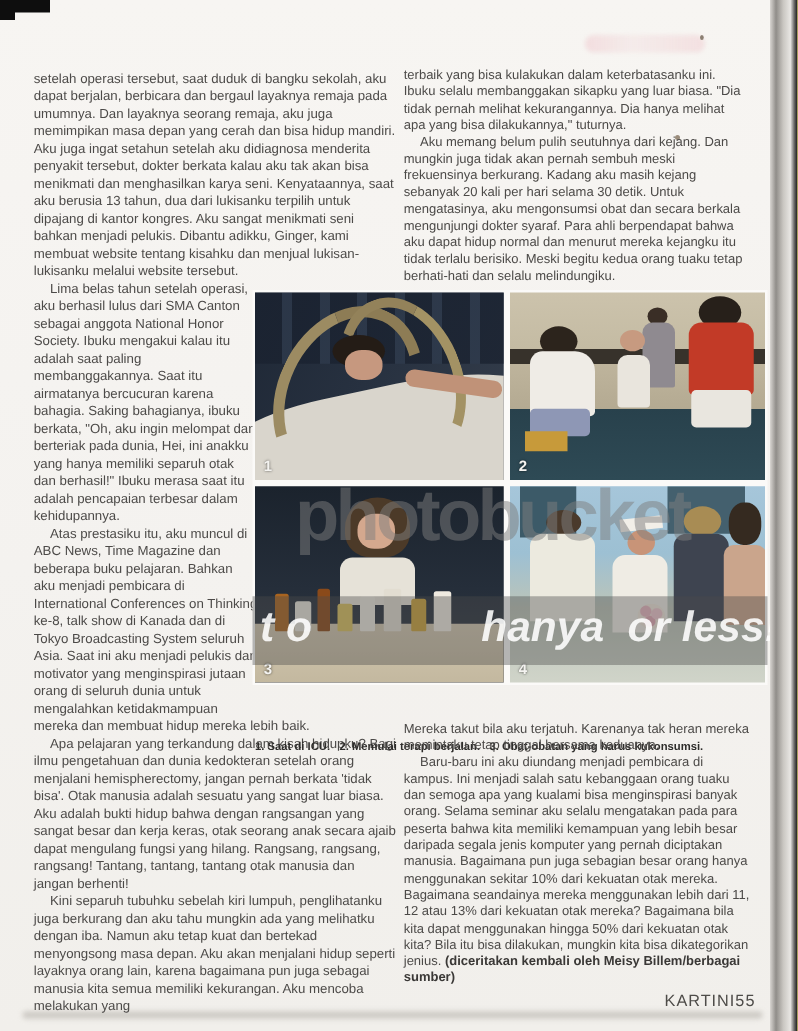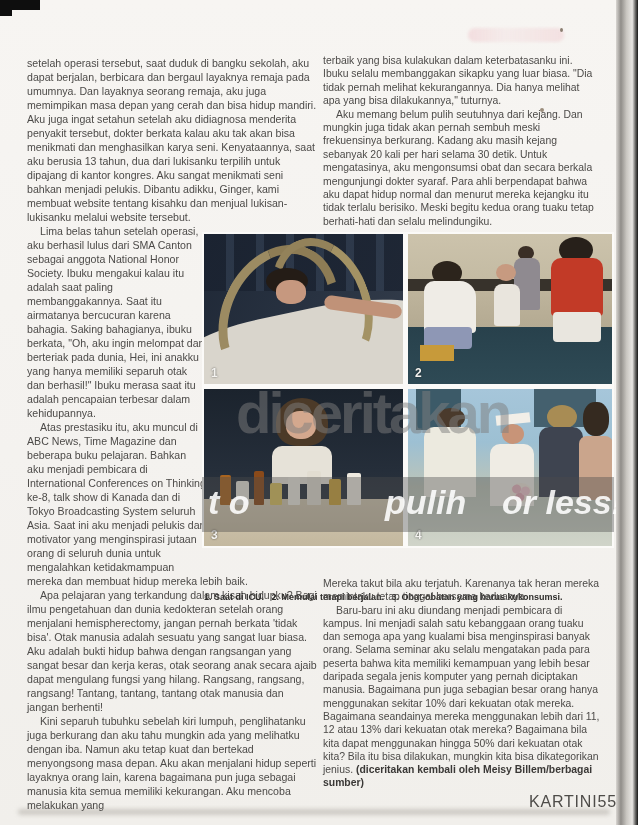--- a/index.html
+++ b/index.html
@@ -108,22 +108,22 @@
         color:rgba(125,125,125,.5);z-index:4;white-space:nowrap;}
   .wm-band{position:absolute;left:202px;top:477px;width:412px;height:55px;
         background:rgba(75,75,75,.40);z-index:4;}
   .wm-frag{position:absolute;top:6px;font-size:34px;font-weight:bold;font-style:italic;
         color:rgba(255,255,255,.88);white-space:nowrap;}
   .wmf1{left:6px;} .wmf2{left:183px;} .wmf3{left:300px;}
 
   
   .caption-block{position:absolute;left:204px;top:551px;width:406px;color:#2e2d2b;font-weight:bold;font-size:9px;line-height:13px;margin-top:40px;}
   .caption-line1{white-space:pre;}
-  .footer{position:absolute;left:529px;top:793px;width:78px;display:flex;justify-content:space-between;
-        font-size:16px;color:#4e4c49;letter-spacing:.8px;}
+  .footer{position:absolute;left:529px;top:793px;width:78px;display:flex;justify-content:center;
+        font-size:13px;color:#4e4c49;letter-spacing:.8px;}
 </style>
 </head>
 <body>
 
 <div id="stage">
   <div class="page">
 
     <div class="corner-mark"></div>
     <div class="corner-mark2"></div>
     <div class="ink-bleed"></div>
@@ -195,24 +195,24 @@
         <div class="art p4-grad"></div>
         <div class="art p4-momhair"></div>
         <div class="art p4-mom"></div>
         <div class="art p4-sishair"></div>
         <div class="art p4-sis"></div>
         <div class="art p4-flowers"></div>
         <span class="photo-num">4</span>
       </div>
     </div>
 
-    <div class="wm-logo">diceritakan</div>
+    <div class="wm-logo">photobucket</div>
     <div class="wm-band">
       <span class="wm-frag wmf1">t o</span>
-      <span class="wm-frag wmf2">pulih</span>
+      <span class="wm-frag wmf2">hanya</span>
       <span class="wm-frag wmf3">or less!</span>
     </div>
 
     <div class="caption-block">
       <div class="caption-line1">1. Saat di ICU.   2. Memulai terapi berjalan.   3. Obat-obatan yang harus kukonsumsi.</div>
     </div>
 
     <div class="col-right-bottom body-text">
       <p>Mereka takut bila aku terjatuh. Karenanya tak heran mereka memintaku tetap tinggal bersama keduanya.</p>
       <p class="ind"><span>Baru-baru ini aku diundang menjadi pembicara di kampus. Ini menjadi salah satu kebanggaan orang tuaku dan semoga apa yang kualami bisa menginspirasi banyak orang. Selama seminar aku selalu mengatakan pada para peserta bahwa kita memiliki kemampuan yang lebih besar daripada segala jenis komputer yang pernah diciptakan manusia. Bagaimana pun juga sebagian besar orang hanya menggunakan sekitar 10% dari kekuatan otak mereka. Bagaimana seandainya mereka menggunakan lebih dari 11, 12 atau 13% dari kekuatan otak mereka? Bagaimana bila kita dapat menggunakan hingga 50% dari kekuatan otak kita? Bila itu bisa dilakukan, mungkin kita bisa dikategorikan jenius. </span><span class="credit">(diceritakan kembali oleh Meisy Billem/berbagai sumber)</span></p>

